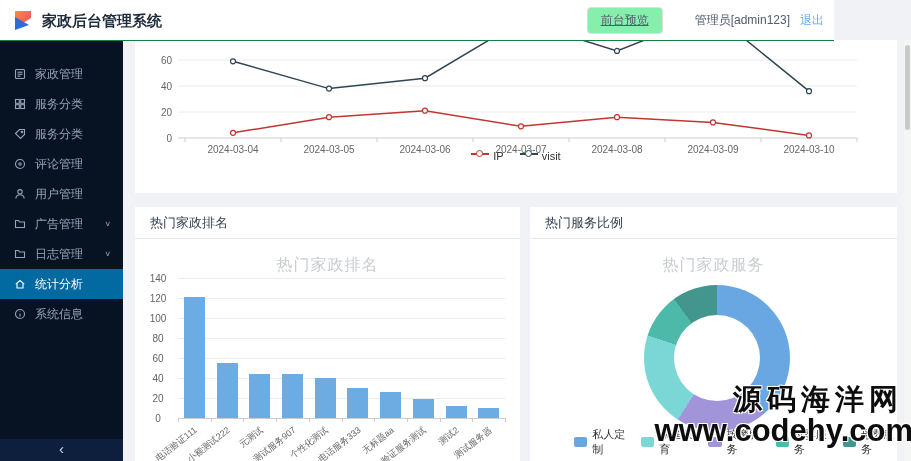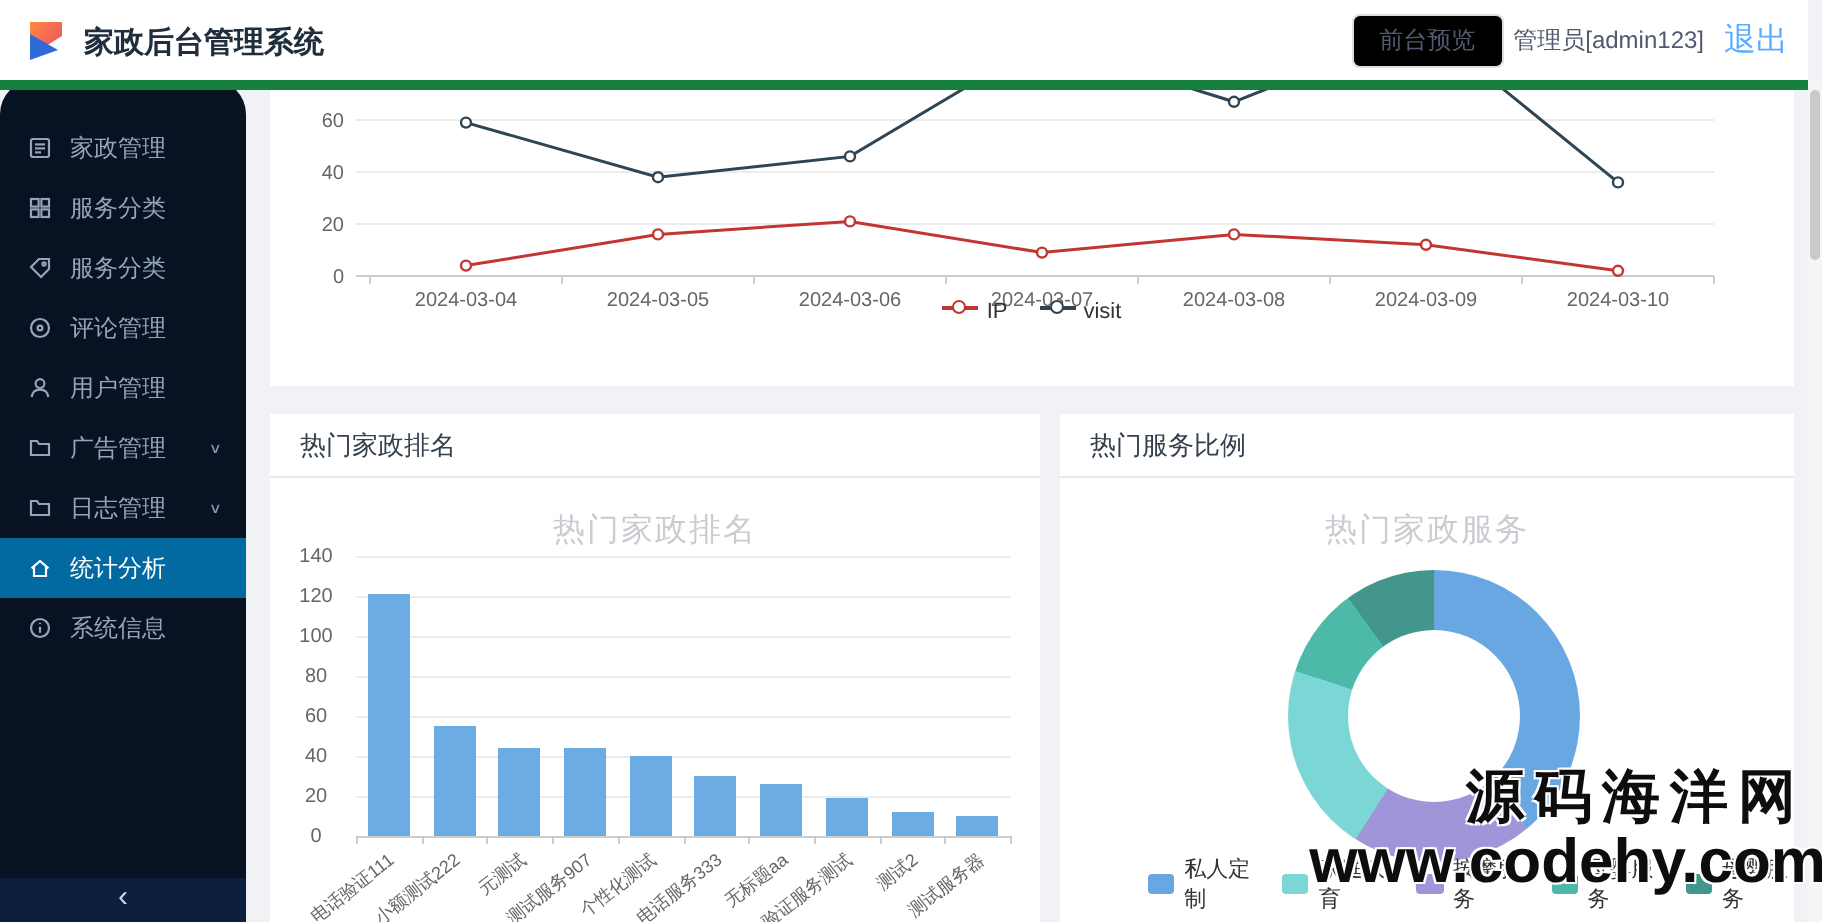--- a/index.html
+++ b/index.html
@@ -1,29 +1,29 @@
 <!DOCTYPE html>
 <html><head>
 <meta charset="utf-8">
 <style>
   html,body{margin:0;padding:0;}
   body{width:911px;height:461px;overflow:hidden;position:relative;background:#f0f2f5;
        font-family:"Liberation Sans","DejaVu Sans",sans-serif;}
   
-  .topbar{position:absolute;left:0;top:0;width:904px;height:40px;background:#fff;
-          border-bottom:5px solid #15803d;z-index:5;}
+  .topbar{position:absolute;left:0;top:0;width:834px;height:40px;background:#fff;
+          border-bottom:1px solid #15803d;z-index:5;}
   .logo{position:absolute;left:12px;top:9px;width:22px;height:22px;}
   .app-title{position:absolute;left:42px;top:12px;font-size:15px;font-weight:bold;color:#1f2d3d;}
   .top-right{position:absolute;right:10px;top:0;height:40px;display:flex;align-items:center;}
-  .preview-btn{border:1px solid #dcdee2;border-radius:4px;background:#000000;color:#515a6e;
-               font-size:12px;padding:4px 13px;margin-right:5px;font-family:inherit;}
+  .preview-btn{border:1px solid #dcdee2;border-radius:4px;background:#86efac;color:#515a6e;
+               font-size:12px;padding:4px 13px;margin-right:32px;font-family:inherit;text-decoration:underline;}
   .admin{font-size:12px;color:#515a6e;margin-right:10px;}
-  .logout{font-size:16px;color:#5cadff;text-decoration:none;cursor:pointer;}
-  
-  .sidebar{position:absolute;left:0;top:40px;width:123px;height:421px;background:#071323;z-index:4;border-radius:17px;}
+  .logout{font-size:12px;color:#5cadff;text-decoration:none;cursor:pointer;}
+  
+  .sidebar{position:absolute;left:0;top:40px;width:123px;height:421px;background:#071323;z-index:4;}
   .side-nav{position:absolute;left:0;top:19px;width:123px;}
   .side-item{display:flex;align-items:center;height:30px;padding-left:14px;color:#96a4b9;
              font-size:12px;cursor:pointer;}
   .side-item.active{background:#0369a1;color:#fff;}
   .side-icon{width:12px;height:12px;margin-right:9px;display:inline-flex;}
   .side-icon svg{width:12px;height:12px;}
   .side-label{white-space:nowrap;}
   .chev{margin-left:auto;margin-right:12px;font-size:9px;color:#8897ab;transform:scaleY(.8);}
   .collapse-bar{position:absolute;left:0;bottom:0;width:123px;height:22px;background:#0d1f3c;
                 color:#cfd7e6;text-align:center;line-height:20px;font-size:15px;cursor:pointer;}

